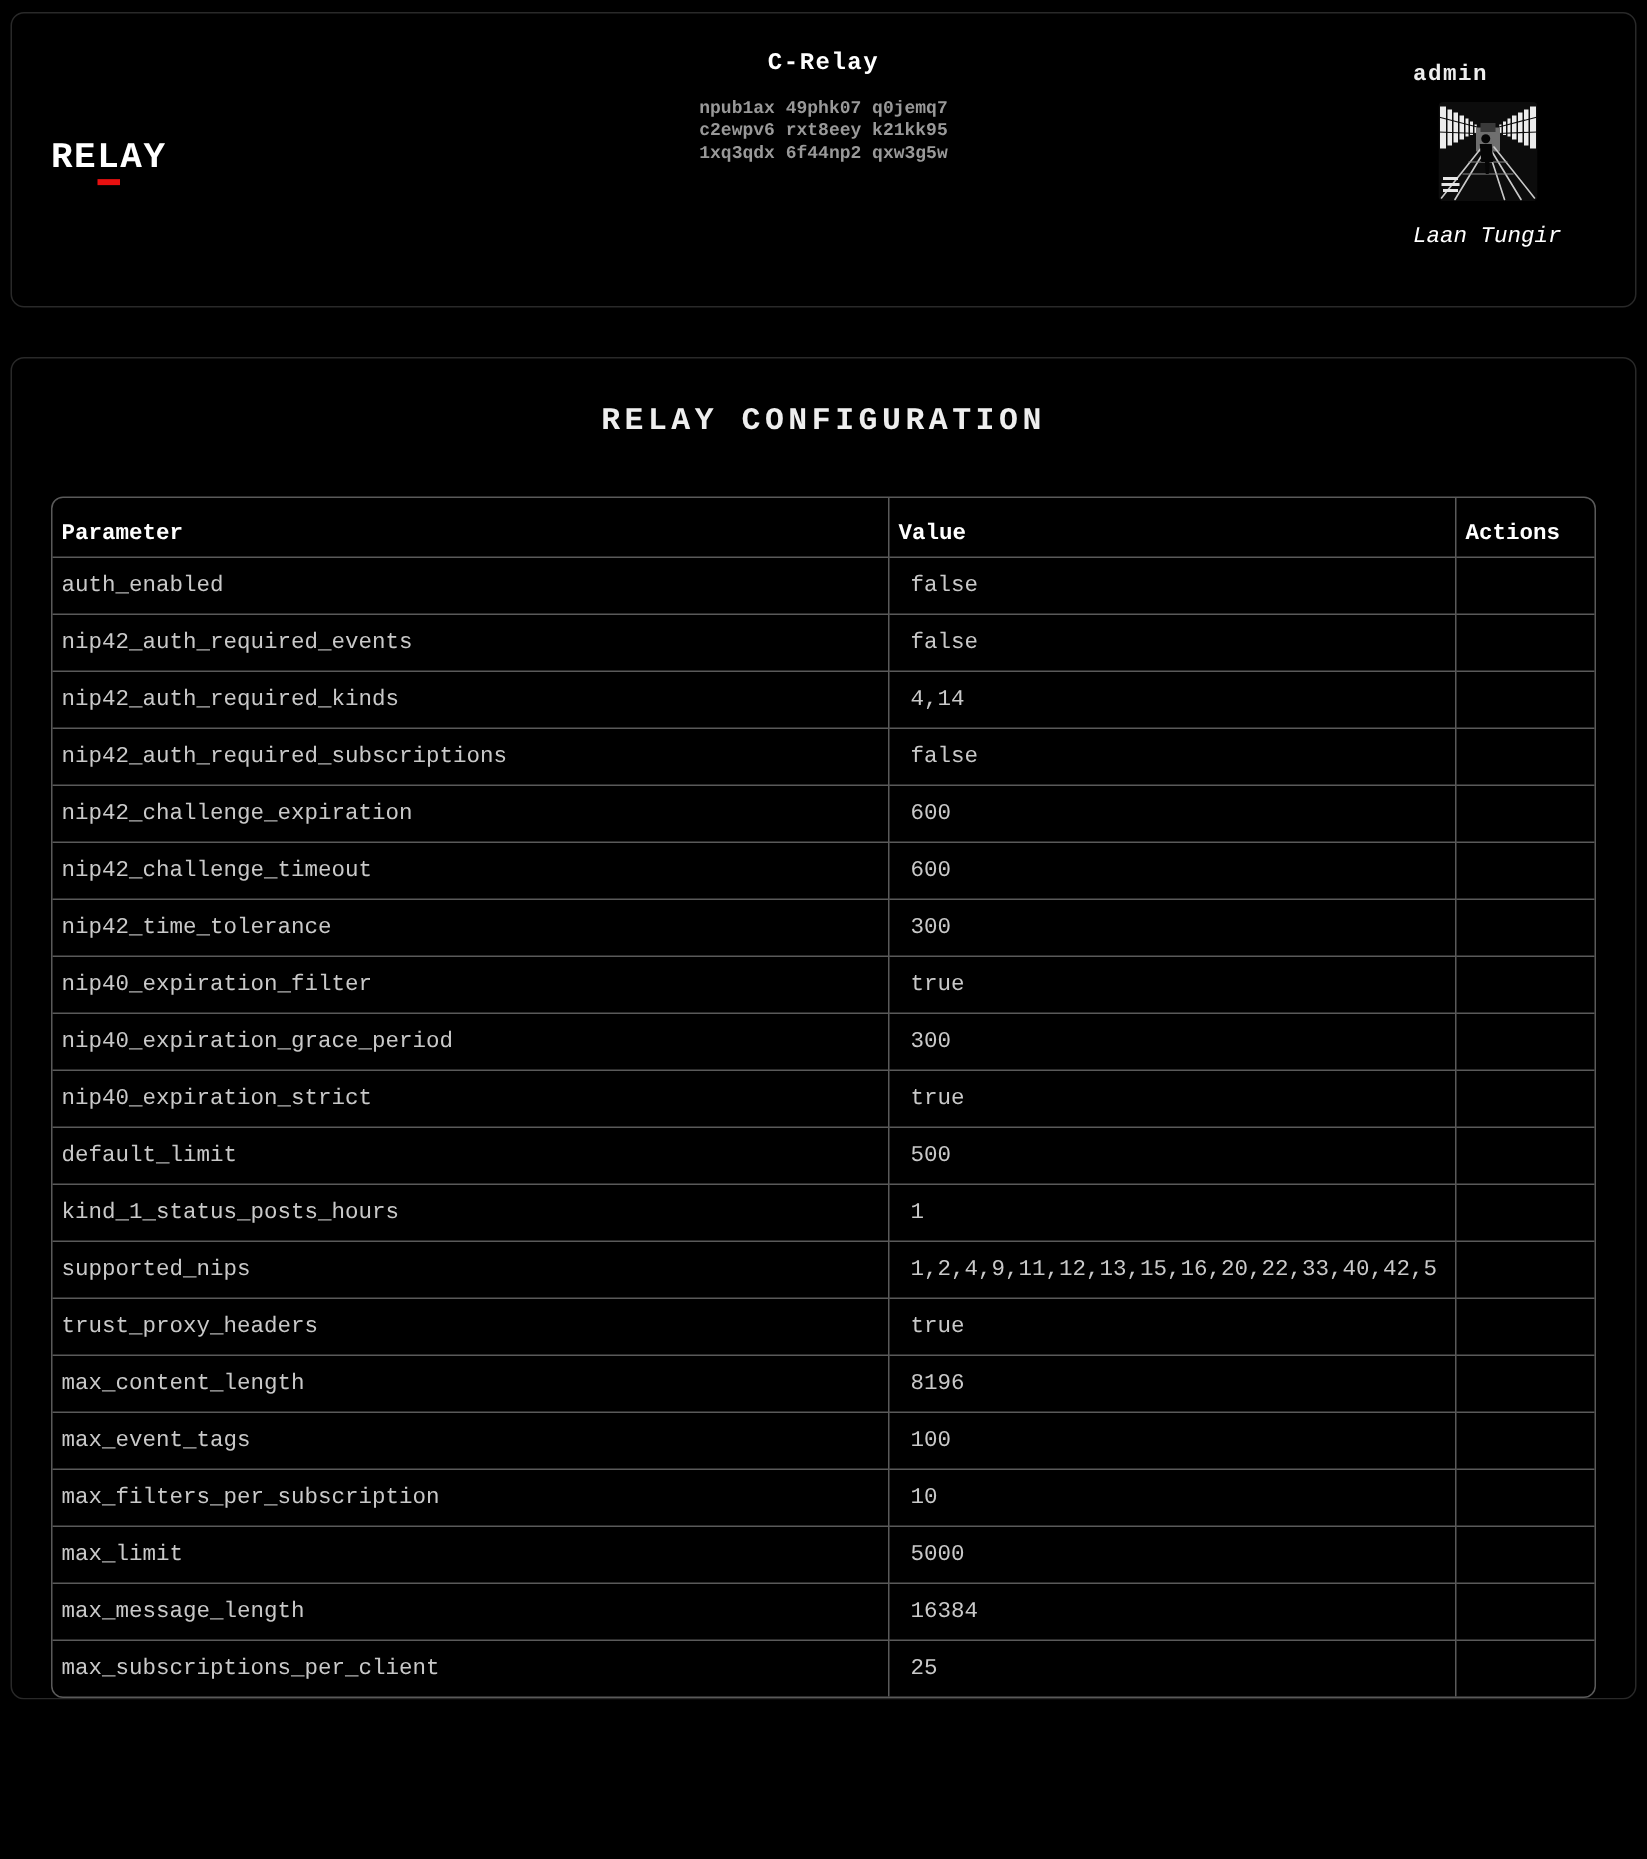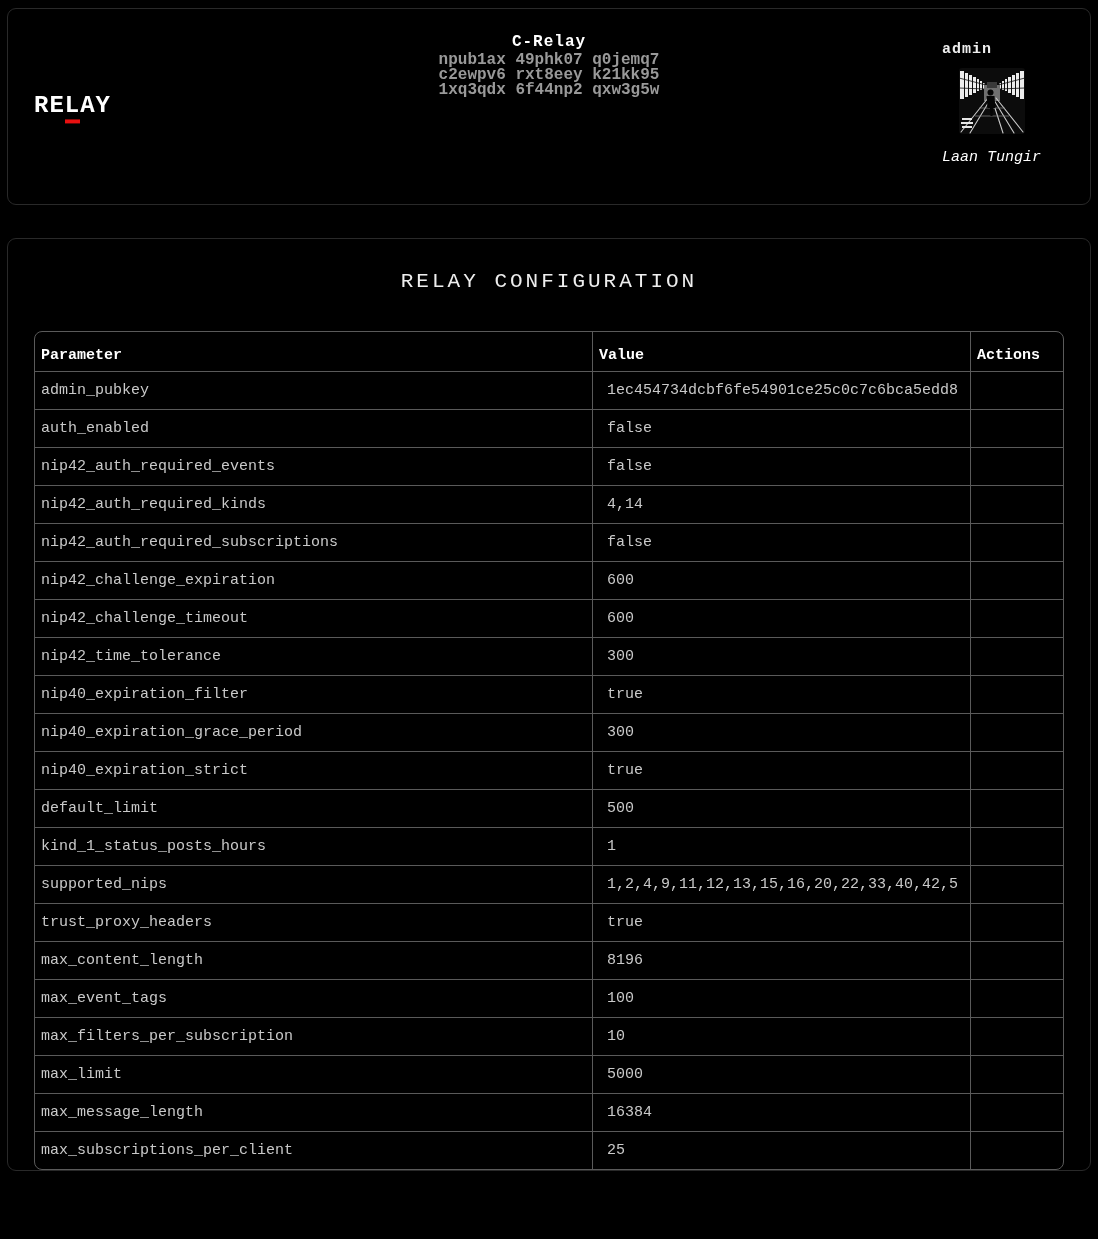--- a/index.html
+++ b/index.html
@@ -50,22 +50,22 @@
     color:#fff;
   }
   .brand-subtitle{
     margin-top:7px;
     font-size:15px;
     line-height:17px;
     color:#ccc;
     white-space:pre-line;
   }
   .brand-npub{
-    margin-top:2px;
-    font-size:16px;
+    margin-top:14px;
+    font-size:12px;
     line-height:15px;
     font-weight:700;
     color:#999;
     white-space:pre-line;
   }
   .admin-box{
     position:absolute;
     right:48px; top:32px;
     width:100px;
     text-align:left;
@@ -93,21 +93,21 @@
   
   .config-panel{
     border-radius:9px;
     padding-bottom:0;
     overflow:hidden;
   }
   .config-title{
     margin-top:31px;
     text-align:center;
     font-size:21px;
-    font-weight:400;
+    font-weight:700;
     letter-spacing:3px;
     color:#eee;
   }
   table.config-table{
     width:1028px;
     margin:38px auto 0 auto;
     border:1px solid #5a5a5a;
     border-radius:8px;
     border-collapse:separate;
     border-spacing:0;
@@ -230,25 +230,20 @@
     </colgroup>
     <thead>
       <tr>
         <th>Parameter</th>
         <th>Value</th>
         <th>Actions</th>
       </tr>
     </thead>
     <tbody>
 
-        <tr>
-          <td class="param-cell">admin_pubkey</td>
-          <td class="val-cell">1ec454734dcbf6fe54901ce25c0c7c6bca5edd8</td>
-          <td class="actions-cell"></td>
-        </tr>
 
         <tr>
           <td class="param-cell">auth_enabled</td>
           <td class="val-cell">false</td>
           <td class="actions-cell"></td>
         </tr>
 
         <tr>
           <td class="param-cell">nip42_auth_required_events</td>
           <td class="val-cell">false</td>

